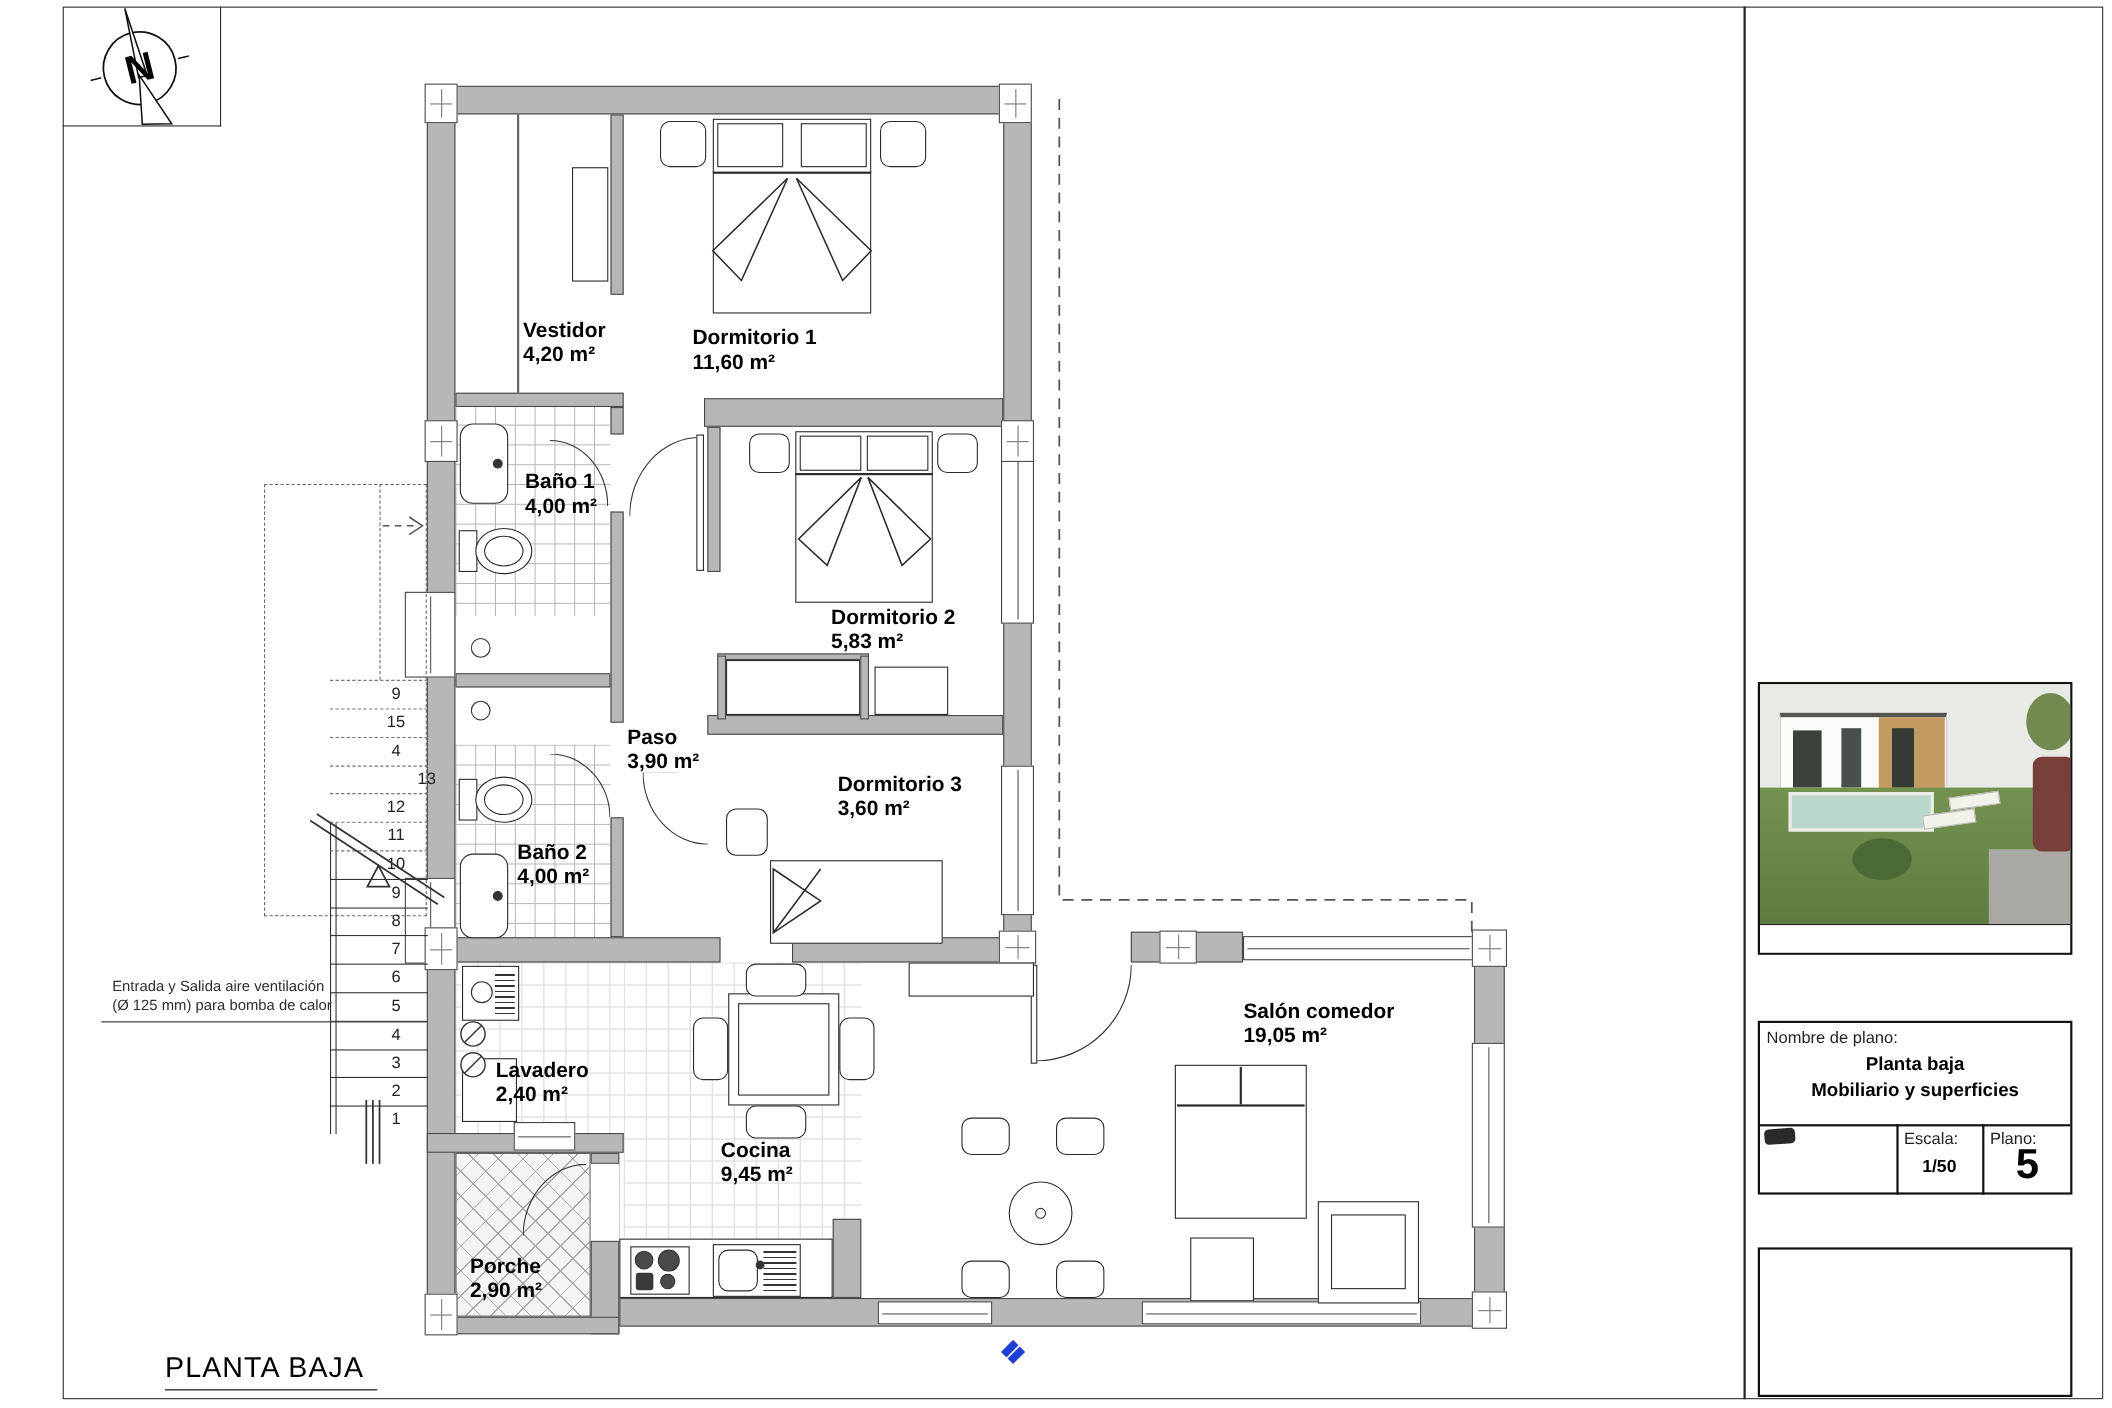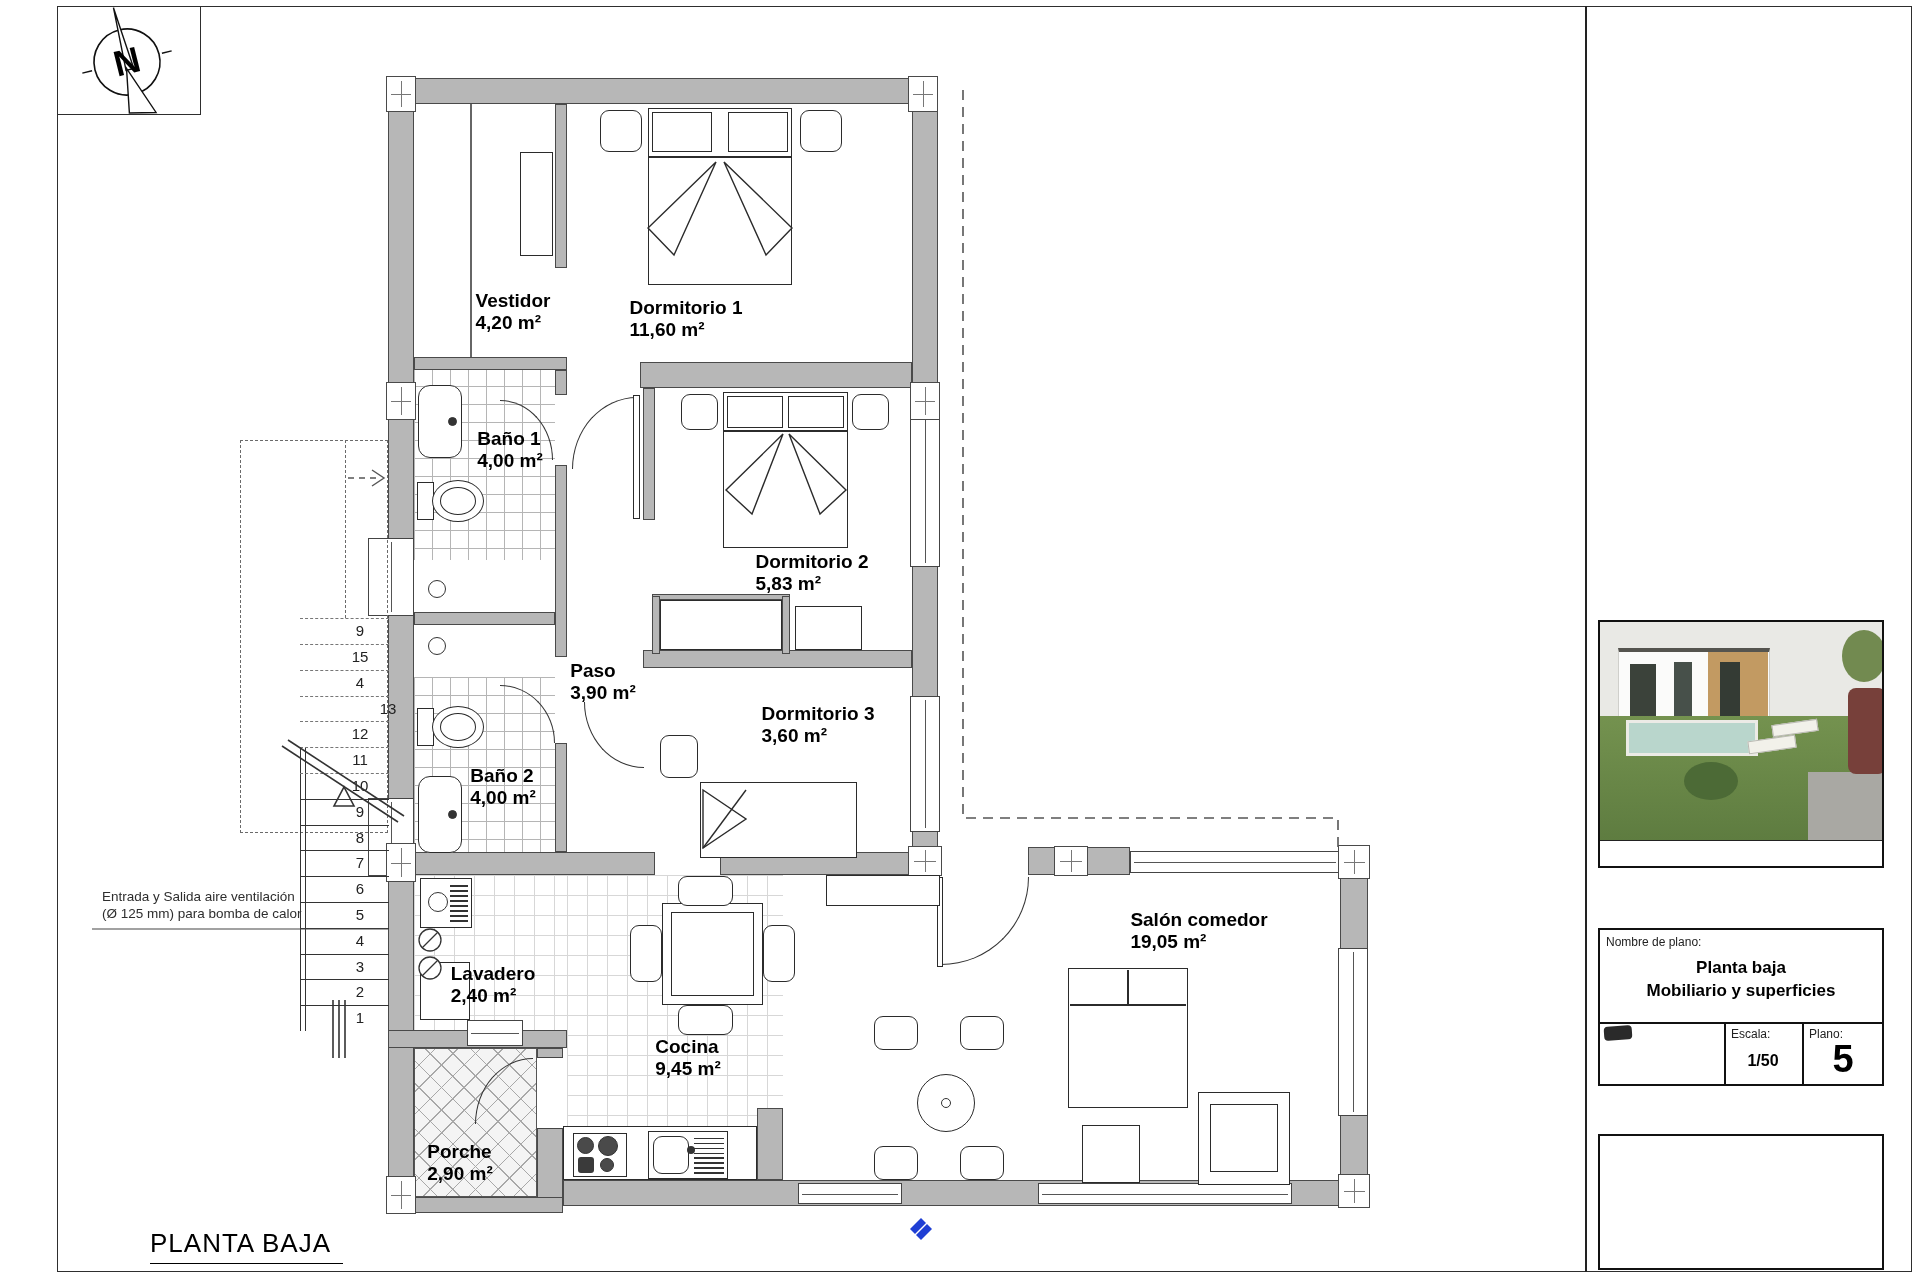--- a/index.html
+++ b/index.html
@@ -27,21 +27,21 @@
   .arc.tl{border-left:1.5px solid #333;border-top:1.5px solid #333;border-top-left-radius:100%;}
   .arc.tr{border-right:1.5px solid #333;border-top:1.5px solid #333;border-top-right-radius:100%;}
   .arc.br{border-right:1.5px solid #333;border-bottom:1.5px solid #333;border-bottom-right-radius:100%;}
   .arc.bl{border-left:1.5px solid #333;border-bottom:1.5px solid #333;border-bottom-left-radius:100%;}
   .label{position:absolute;transform:translateX(-50%);text-align:left;font-weight:bold;font-size:19px;line-height:22px;color:#000;white-space:nowrap;}
   .dashedbox{position:absolute;box-sizing:border-box;border:1.5px dashed #6a6a6a;}
   .stairline{position:absolute;left:300px;width:89px;height:0;}
   .stairnum{position:absolute;width:32px;text-align:center;font-size:15px;color:#222;}
   .circlefix{position:absolute;box-sizing:border-box;border:1.3px solid #333;border-radius:50%;background:#fff;}
   .note{position:absolute;font-size:13.5px;color:#2e2e2e;line-height:17px;}
-  .tb-small{font-size:12px;color:#222;}
+  .tb-small{font-size:15px;color:#222;}
   .tb-bold{font-weight:bold;color:#000;}
 </style>
 </head>
 <body>
 
 <div id="sheet">
 
   <div class="abs frame" style="left:57px;top:6px;width:1855px;height:1266px;"></div>
   <div class="abs" style="left:1585px;top:6px;width:2px;height:1266px;background:#222;"></div>
 

